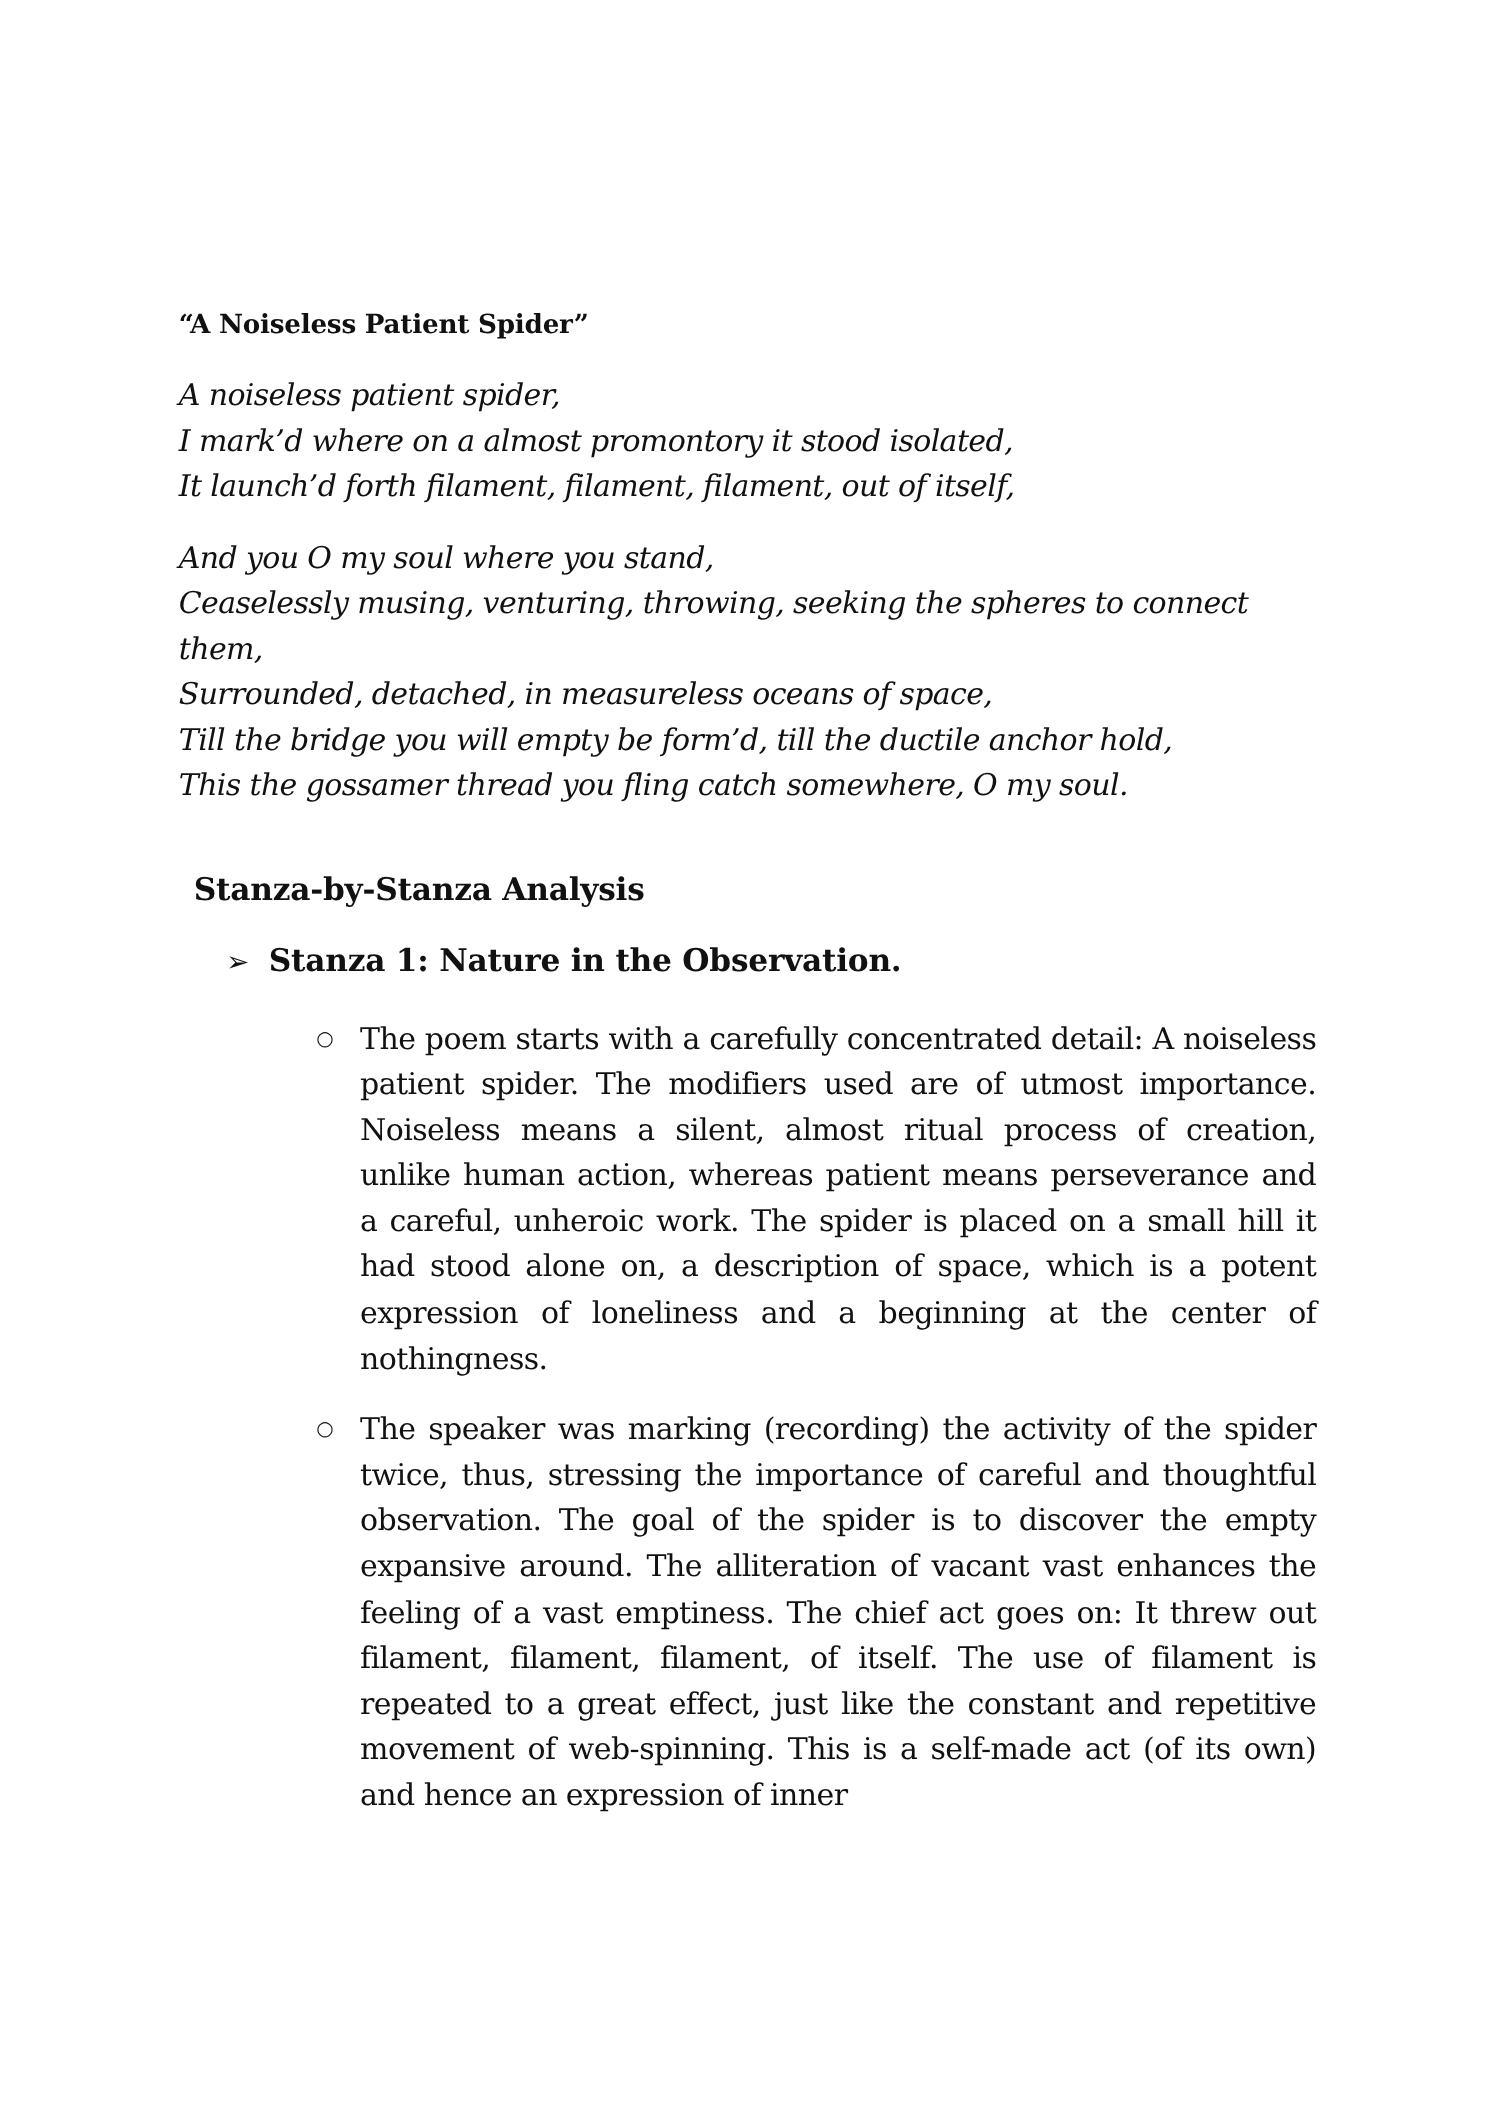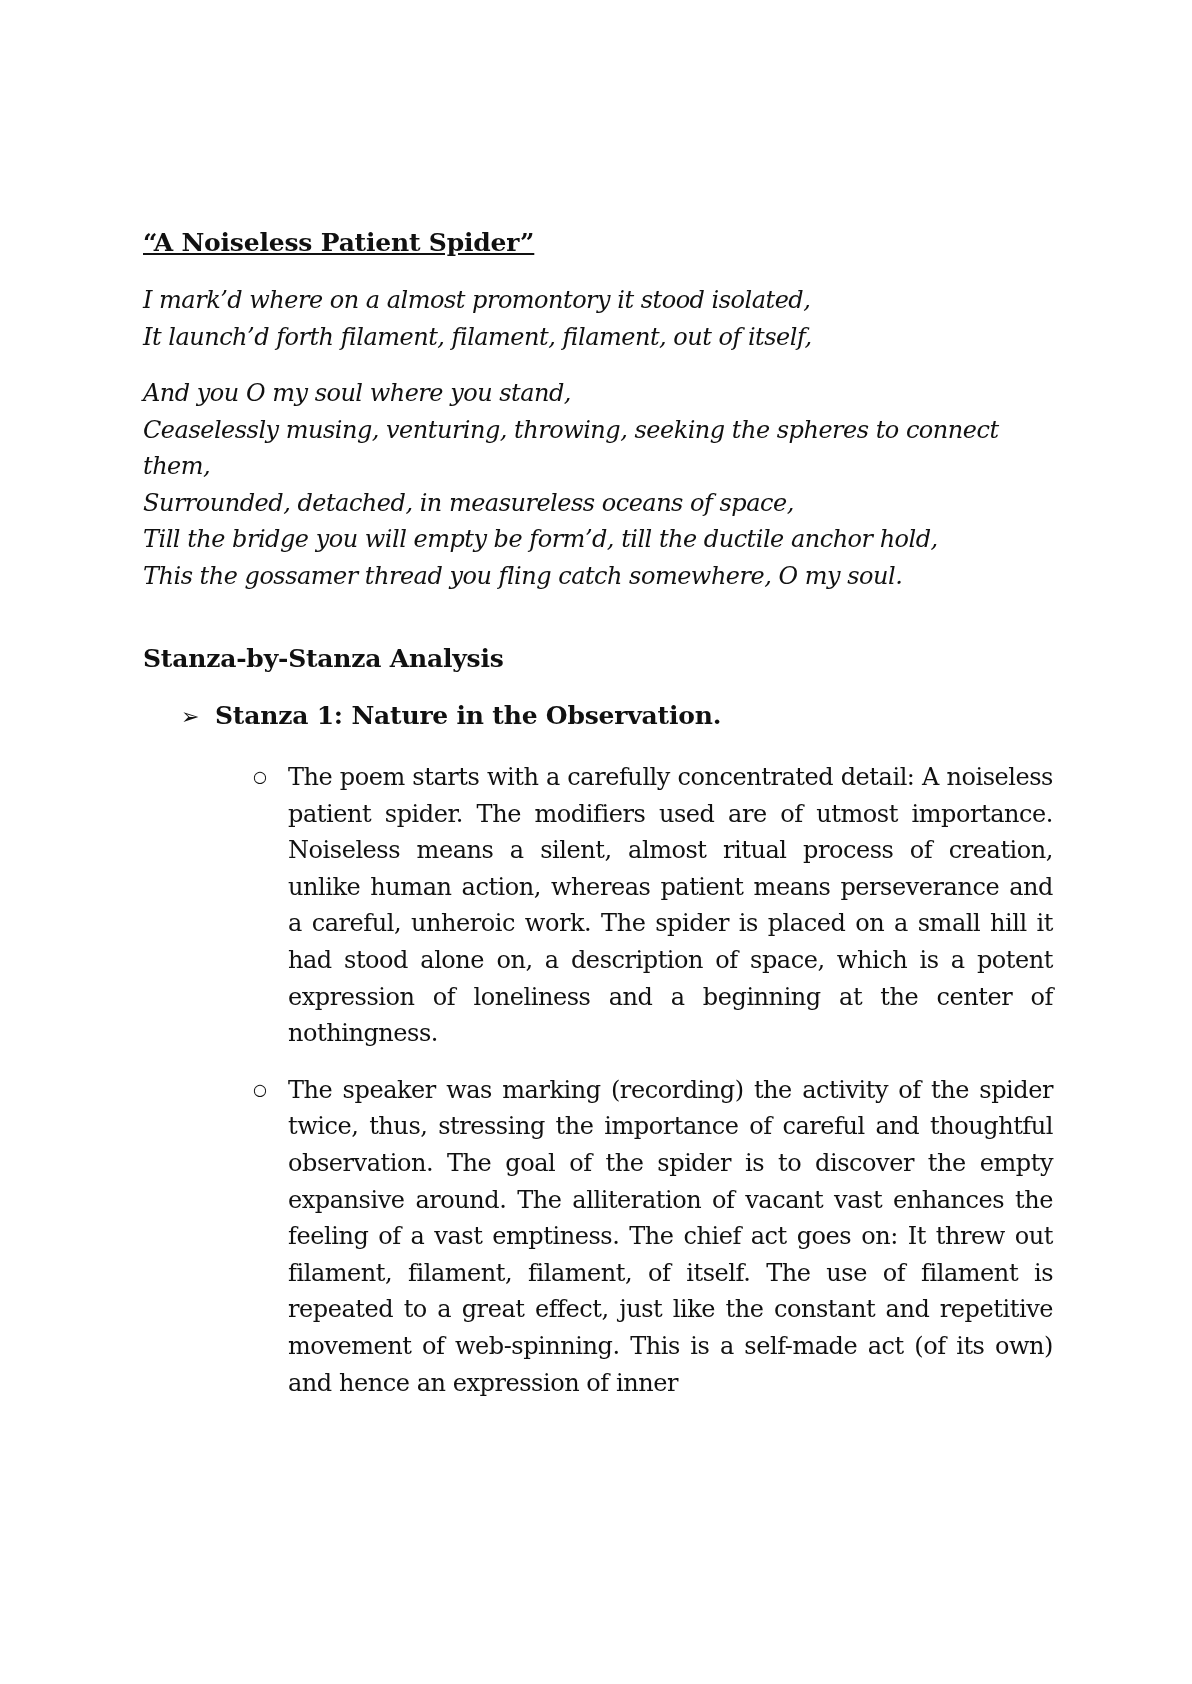--- a/index.html
+++ b/index.html
@@ -16,39 +16,38 @@
       color: #111111;
     }
     .page {
       position: absolute;
       left: 143px;
       top: 228px;
       width: 910px;
     }
     .poem-title {
       font-weight: bold;
-      font-size: 25px;
+      font-size: 21px;
       line-height: 30px;
-      margin: 0 0 24px 0;
+      margin: 16px 0 24px 0;
       letter-spacing: -0.2px;
-      text-decoration: underline;
     }
     .stanza {
       font-style: italic;
       font-size: 24px;
       line-height: 36.5px;
       margin: 0 0 20px 0;
       letter-spacing: -0.5px;
     }
     .stanza .line { display: block; }
     .section-heading {
       font-weight: bold;
       font-size: 25px;
       line-height: 30px;
-      margin: 50px 0 27px 0;
+      margin: 50px 0 27px 12px;
       letter-spacing: -0.2px;
     }
     .sub-heading {
       font-weight: bold;
       font-size: 25px;
       line-height: 30px;
       margin: 0 0 27px 38px;
       display: flex;
       align-items: baseline;
       letter-spacing: -0.2px;
@@ -79,20 +78,21 @@
     }
   </style>
 </head>
 <body>
 
 <div class="page">
 
   <h1 class="poem-title">“A Noiseless Patient Spider”</h1>
 
   <div class="stanza">
+    <span class="line">A noiseless patient spider,</span>
     <span class="line">I mark’d where on a almost promontory it stood isolated,</span>
     <span class="line">It launch’d forth filament, filament, filament, out of itself,</span>
   </div>
 
   <div class="stanza">
     <span class="line">And you O my soul where you stand,</span>
     <span class="line">Ceaselessly musing, venturing, throwing, seeking the spheres to connect them,</span>
     <span class="line">Surrounded, detached, in measureless oceans of space,</span>
     <span class="line">Till the bridge you will empty be form’d, till the ductile anchor hold,</span>
     <span class="line">This the gossamer thread you fling catch somewhere, O my soul.</span>

